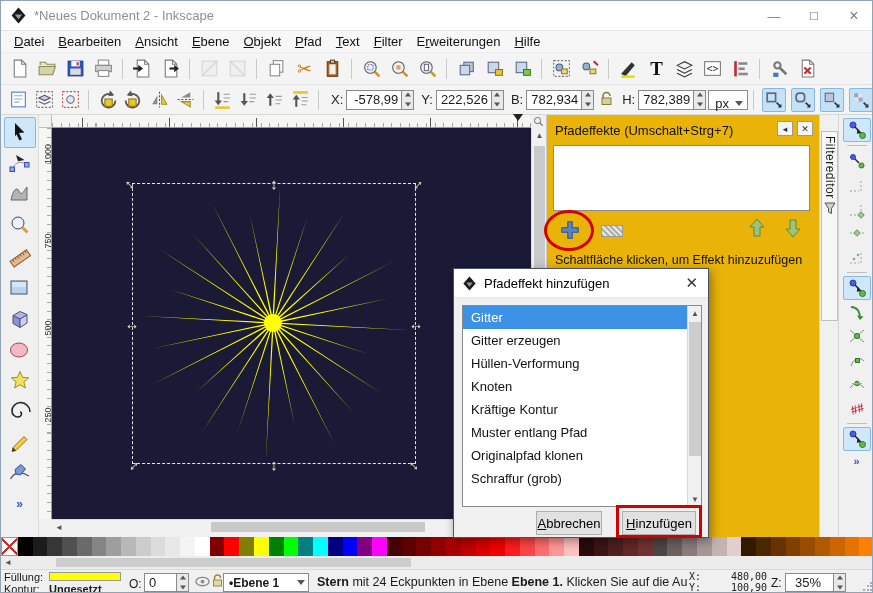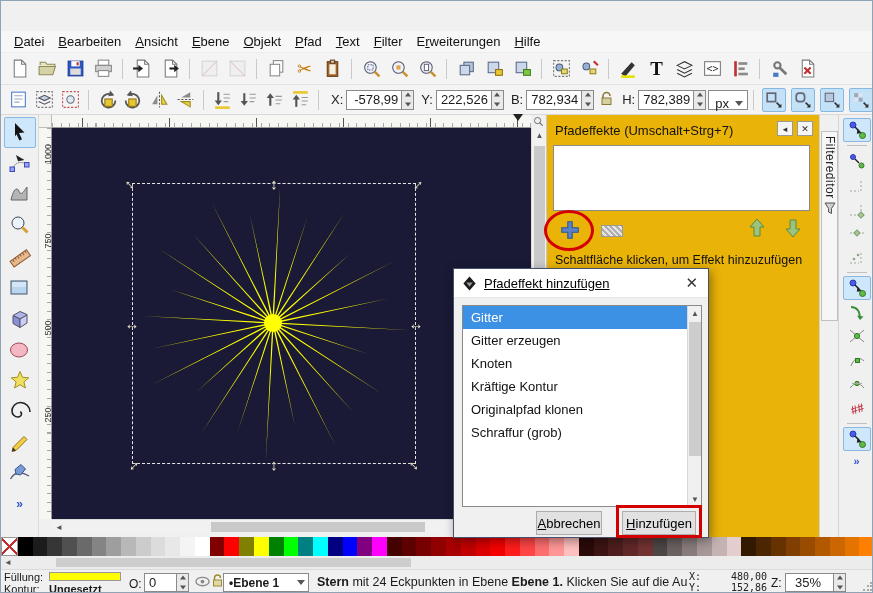--- a/index.html
+++ b/index.html
@@ -97,37 +97,51 @@
   .layerbox{position:absolute;left:222px;top:3px;width:86px;height:19px;background:#fff;border:1px solid #8a8a8a;display:flex;align-items:center;padding-left:5px;font-size:12px;}
   .sb-msg{position:absolute;left:316px;top:5px;width:370px;font-size:12.5px;white-space:nowrap;overflow:hidden;}
   .coords{position:absolute;left:688px;top:1px;width:78px;font-family:"DejaVu Sans Mono",monospace;font-size:10px;line-height:11px;color:#222;}
   .coords .row{display:flex;justify-content:space-between;}
   .grip{position:absolute;right:2px;bottom:2px;width:10px;height:10px;
      background:radial-gradient(circle at 2px 8px,#aaa 1px,transparent 1.5px),radial-gradient(circle at 6px 8px,#aaa 1px,transparent 1.5px),radial-gradient(circle at 6px 4px,#aaa 1px,transparent 1.5px),radial-gradient(circle at 9px 8px,#aaa 1px,transparent 1.5px),radial-gradient(circle at 9px 4px,#aaa 1px,transparent 1.5px),radial-gradient(circle at 9px 1px,#aaa 1px,transparent 1.5px);}
   
   .dialog{position:absolute;left:452px;top:267px;width:256px;height:270px;background:#f0f0f0;border:1px solid #47516b;box-shadow:2px 3px 10px rgba(0,0,0,.4);z-index:50;}
   .dlg-title{position:absolute;left:0;top:0;width:100%;height:29px;background:#ffffff;display:flex;align-items:center;border-bottom:1px solid #e8e8e8;}
   .dlg-title .app-icon{width:15px;height:15px;margin:0 7px 0 8px;}
-  .dlg-title-text{font-size:13px;color:#000;text-decoration:underline;}
+  .dlg-title-text{font-size:13px;color:#000;}
   .dlg-close{position:absolute;right:10px;top:6px;font-size:15px;color:#333;line-height:1;}
   .dlg-list{position:absolute;left:8px;top:36px;width:240px;height:202px;background:#fff;border:1px solid #8a8a8a;overflow:hidden;}
   .dlg-item{height:23px;line-height:23px;padding-left:8px;font-size:13px;color:#111;width:226px;}
   .dlg-item.sel{background:#3d91e4;color:#fff;}
   .dlg-scroll{position:absolute;right:0;top:0;width:14px;height:200px;background:#f0f0f0;border-left:1px solid #d8d8d8;}
   .dlg-thumb{position:absolute;left:1px;top:16px;width:12px;height:134px;background:#cdcdcd;}
   .dlg-sarrow{position:absolute;left:0;width:14px;height:14px;display:flex;align-items:center;justify-content:center;color:#555;font-size:8px;}
   .dlg-btn{position:absolute;height:24px;background:#e1e1e1;border:1px solid #adadad;font-size:13px;display:flex;align-items:center;justify-content:center;}
   .dlg-btn u{text-decoration:underline;}
   .ann-box{position:absolute;left:162px;top:236px;width:86px;height:33px;border:3px solid #d40000;pointer-events:none;}
 </style>
 </head>
 <body>
 
 <div class="window">
 
+  <div class="titlebar">
+    <span class="app-icon">
+      <svg viewBox="0 0 16 16">
+          <path d="M8 0.5 L14.5 8 L8 15.5 L1.5 8 Z" fill="#1a1a1a"></path>
+          <path d="M4.5 7 h7 l-3.5 4.5 z" fill="#ffffff" opacity=".55"></path>
+        </svg>
+    </span>
+    <span class="title-text">*Neues Dokument 2 - Inkscape</span>
+    <div class="win-controls">
+      <span class="win-btn">—</span>
+      <span class="win-btn" style="font-size:11px;">☐</span>
+      <span class="win-btn" style="font-size:16px;">×</span>
+    </div>
+  </div>
 
   <div class="menubar" id="menubar">
       <span class="menu-item"><u>D</u>atei</span>
       <span class="menu-item"><u>B</u>earbeiten</span>
       <span class="menu-item"><u>A</u>nsicht</span>
       <span class="menu-item"><u>E</u>bene</span>
       <span class="menu-item"><u>O</u>bjekt</span>
       <span class="menu-item"><u>P</u>fad</span>
       <span class="menu-item"><u>T</u>ext</span>
       <span class="menu-item"><u>F</u>ilter</span>
@@ -862,21 +876,21 @@
         <span class="chev" style="margin-left:auto;margin-right:3px;"></span>
       </span>
     <span class="sb-msg"><b>Stern</b><span> mit 24 Eckpunkten in Ebene </span><b>Ebene 1.</b><span> Klicken Sie auf die Auswahl, u.</span></span>
     <span class="coords">
       <span class="row">
           <span>X:</span>
           <span>480,00</span>
         </span>
       <span class="row">
           <span>Y:</span>
-          <span>152,86</span>
+          <span>100,90</span>
         </span>
     </span>
     <span class="sb-abs" style="left:770px;top:6px;font-size:12px;">Z:</span>
     <span class="spinbox sb-abs" style="left:784px;top:3px;height:19px;">
         <span class="spin-val" style="width:48px;justify-content:center;">35%</span>
         <span class="spin-btns">
           <i class="tri-up"></i>
           <i class="tri-down"></i>
         </span>
       </span>
@@ -895,22 +909,24 @@
       <span class="dlg-close">✕</span>
     </div>
     <div class="dlg-list" id="dlgList">
       <div class="dlg-scroll">
         <span class="dlg-sarrow" style="top:0;">▲</span>
         <div class="dlg-thumb"></div>
         <span class="dlg-sarrow" style="bottom:0;">▼</span>
       </div>
     <div class="dlg-item sel">Gitter</div>
         <div class="dlg-item">Gitter erzeugen</div>
+        <div class="dlg-item">Hüllen-Verformung</div>
         <div class="dlg-item">Knoten</div>
         <div class="dlg-item">Kräftige Kontur</div>
+        <div class="dlg-item">Muster entlang Pfad</div>
         <div class="dlg-item">Originalpfad klonen</div>
         <div class="dlg-item">Schraffur (grob)</div>
       </div>
     <button class="dlg-btn" id="btnCancel" style="left:82px;top:242px;width:66px;"><u>A</u>bbrechen</button>
     <button class="dlg-btn" id="btnAdd" style="left:168px;top:242px;width:74px;"><u>H</u>inzufügen</button>
     <div class="ann-box" style="border-color: rgb(212, 0, 0);"></div>
   </div>
 
 </div>
 

